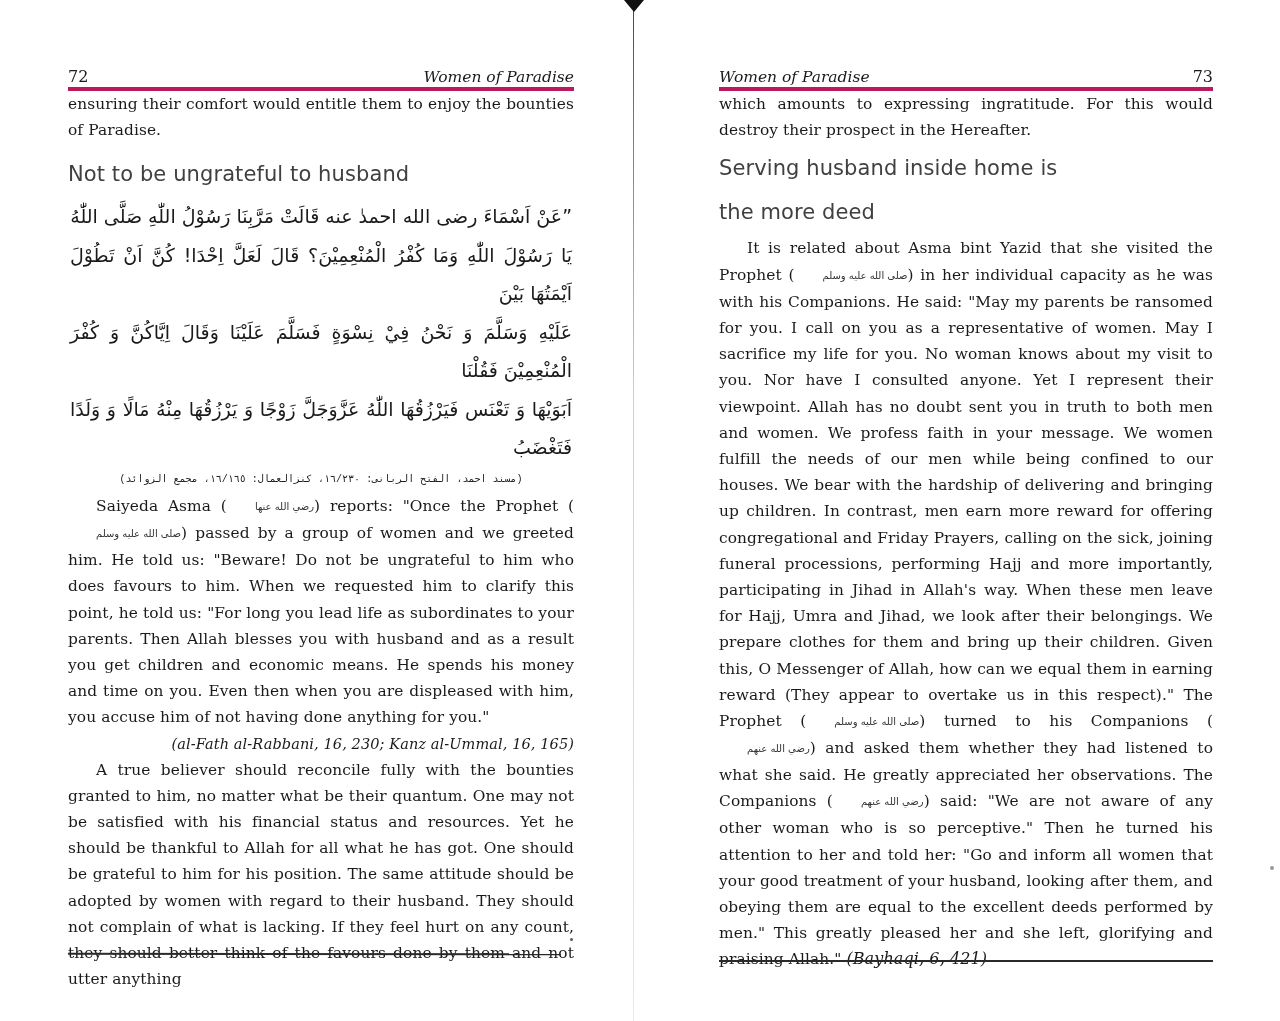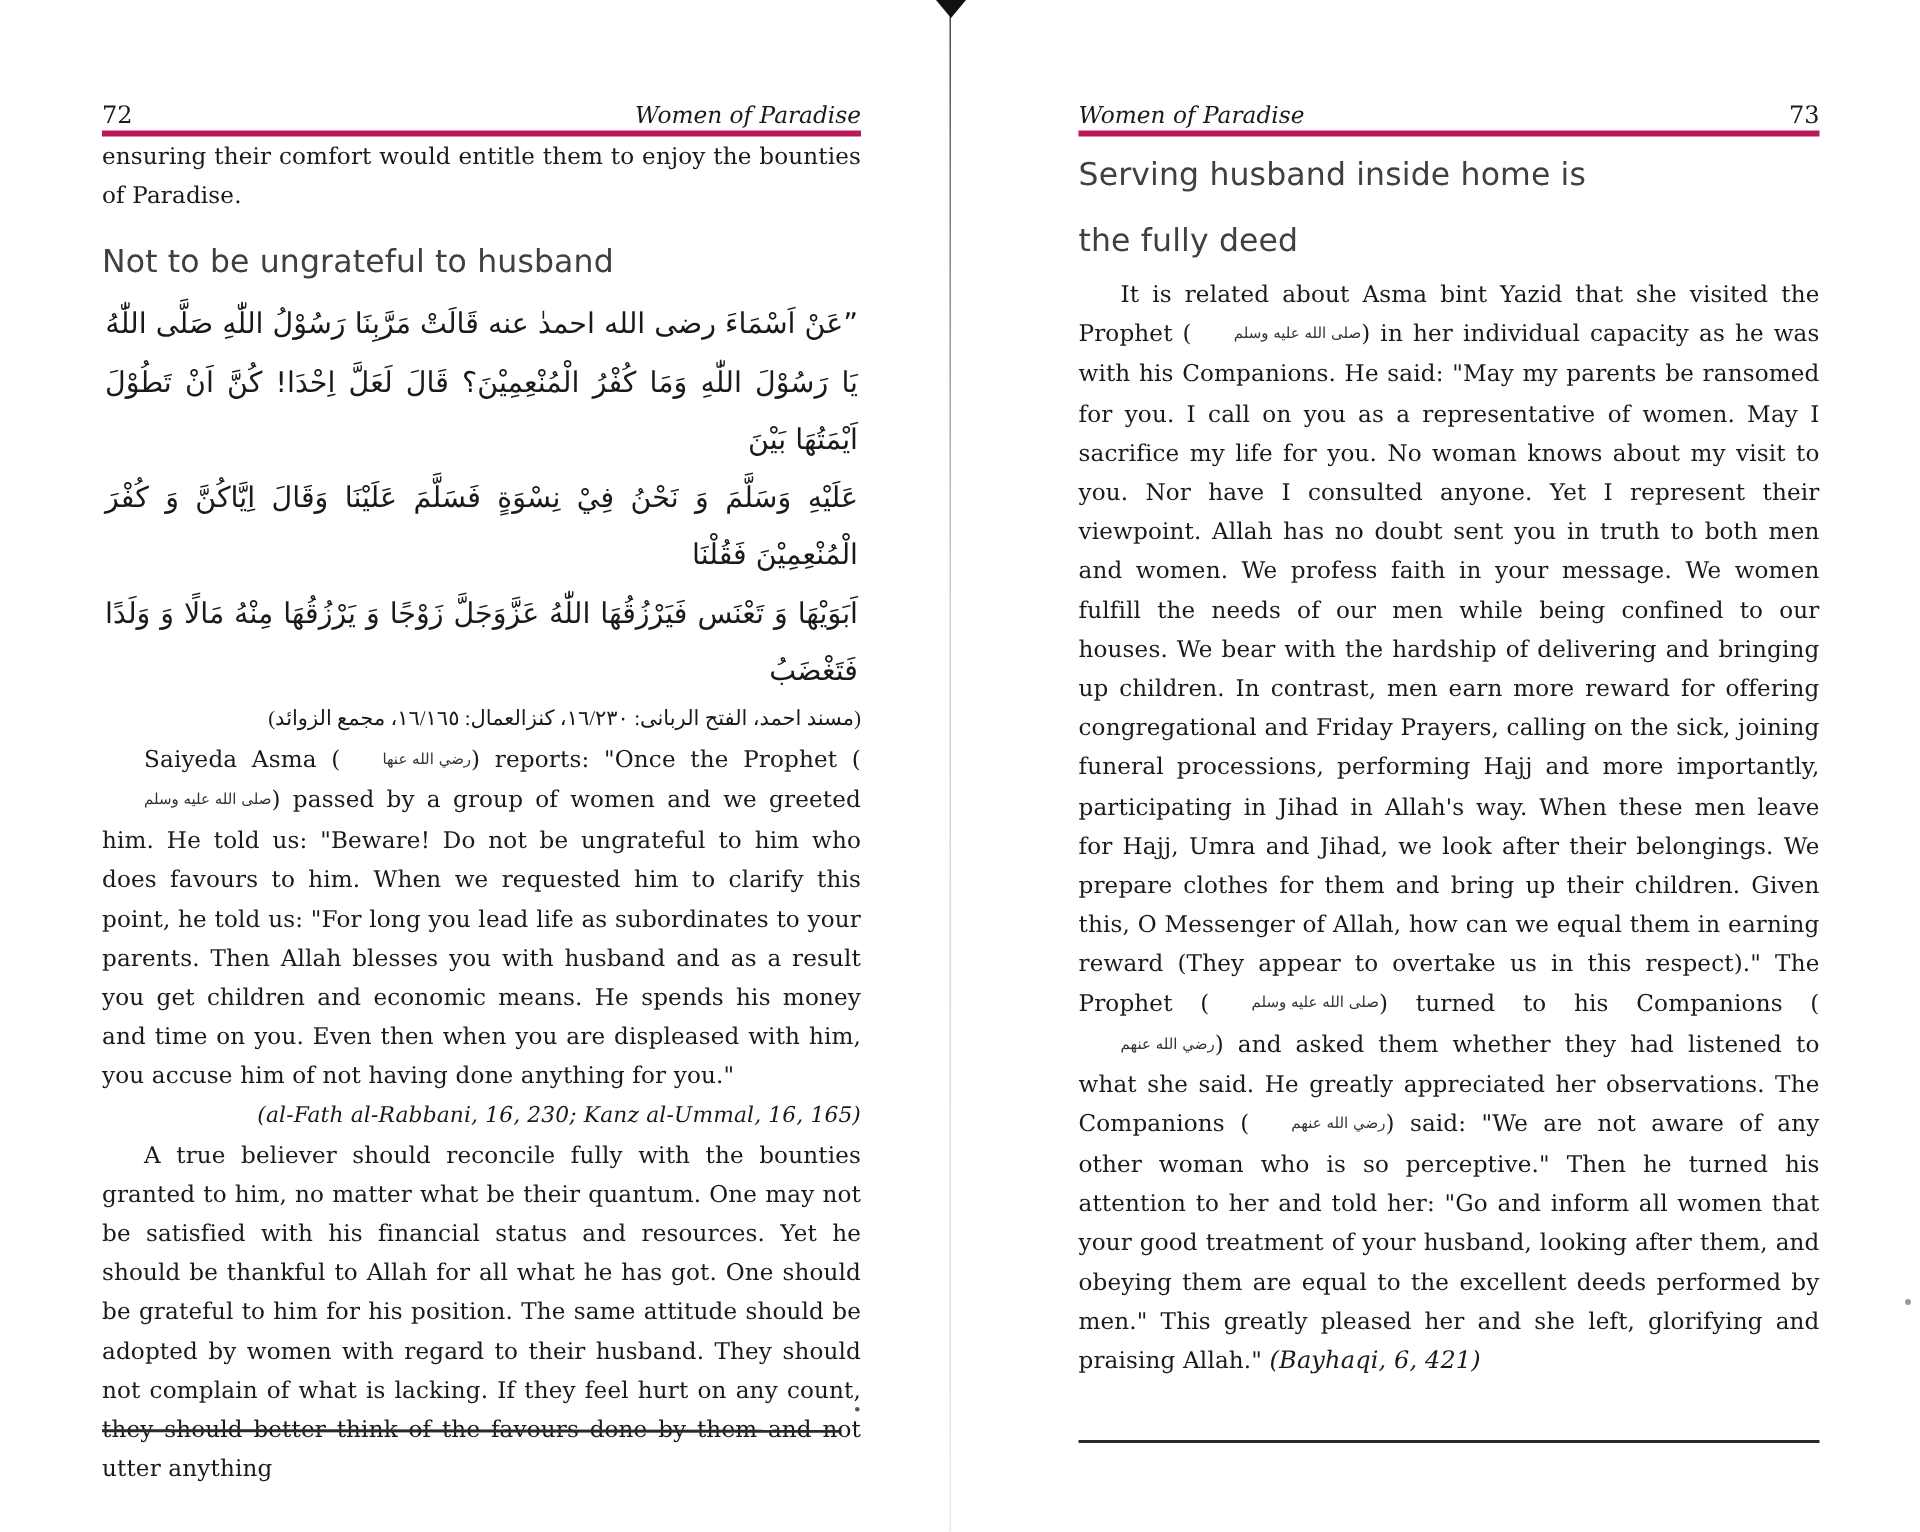--- a/index.html
+++ b/index.html
@@ -45,22 +45,22 @@
   }
   .heading.l { line-height:34px; margin:14px 0 6px 0; }
   .heading.r { line-height:38px; margin:6px 0 0 0; }
 
   .arabic {
     direction:rtl; text-align:justify; text-align-last:right;
     font-family:"DejaVu Sans", sans-serif; font-size:19px; line-height:38.5px;
     margin:0; padding:0 2px;
   }
   .arabic-ref {
-    direction:rtl; text-align:right;
-    font-family:Liberation Serif, serif; font-size:14px; line-height:26px; margin:0;
+    direction:rtl; text-align:center;
+    font-family:Liberation Mono, monospace; font-size:10px; line-height:26px; margin:0;
   }
   .ref { font-style:italic; font-size:16px; }
   .ref-right { text-align:right; font-style:italic; font-size:14.5px; line-height:26px; }
   .honor {
     font-family:"DejaVu Sans", sans-serif; font-size:10px; letter-spacing:-0.5px;
     display:inline-block; vertical-align:middle; color:#333;
   }
   .footer-rule {
     position:absolute; height:2px; background:#2a2a2a;
   }
@@ -95,22 +95,23 @@
       <p class="indent">A true believer should reconcile fully with the bounties granted to him, no matter what be their quantum. One may not be satisfied with his financial status and resources. Yet he should be thankful to Allah for all what he has got. One should be grateful to him for his position. The same attitude should be adopted by women with regard to their husband. They should not complain of what is lacking. If they feel hurt on any count, they should better think of the favours done by them and not utter anything</p>
     </div>
   </div>
 
   <div class="page right">
     <div class="running-head">
       <span class="title">Women of Paradise</span>
       <span class="num">73</span>
     </div>
     <div class="body-text">
+      <p>which amounts to expressing ingratitude. For this would destroy their prospect in the Hereafter.</p>
       <h2 class="heading r">Serving husband inside home is</h2>
-      <h2 class="heading r" style="margin-bottom:4px;">the fully deed</h2>
+      <h2 class="heading r" style="margin-bottom:4px;">the more deed</h2>
       <p class="indent"><span>It is related about Asma bint Yazid that she visited the Prophet (</span><span class="honor">صلى الله عليه وسلم</span><span>) in her individual capacity as he was with his Companions. He said: "May my parents be ransomed for you. I call on you as a representative of women. May I sacrifice my life for you. No woman knows about my visit to you. Nor have I consulted anyone. Yet I represent their viewpoint. Allah has no doubt sent you in truth to both men and women. We profess faith in your message. We women fulfill the needs of our men while being confined to our houses. We bear with the hardship of delivering and bringing up children. In contrast, men earn more reward for offering congregational and Friday Prayers, calling on the sick, joining funeral processions, performing Hajj and more importantly, participating in Jihad in Allah's way. When these men leave for Hajj, Umra and Jihad, we look after their belongings. We prepare clothes for them and bring up their children. Given this, O Messenger of Allah, how can we equal them in earning reward (They appear to overtake us in this respect)." The Prophet (</span><span class="honor">صلى الله عليه وسلم</span><span>) turned to his Companions (</span><span class="honor">رضي الله عنهم</span><span>) and asked them whether they had listened to what she said. He greatly appreciated her observations. The Companions (</span><span class="honor">رضي الله عنهم</span><span>) said: "We are not aware of any other woman who is so perceptive." Then he turned his attention to her and told her: "Go and inform all women that your good treatment of your husband, looking after them, and obeying them are equal to the excellent deeds performed by men." This greatly pleased her and she left, glorifying and praising Allah." </span><span class="ref">(Bayhaqi, 6, 421)</span></p>
     </div>
   </div>
 
   <div class="footer-rule left"></div>
   <div class="footer-rule right"></div>
   <div class="speck" style="left:570px;top:938px;"></div>
   <div class="speck" style="left:1270px;top:866px;width:4px;height:4px;background:#999;"></div>
 </div>
 

